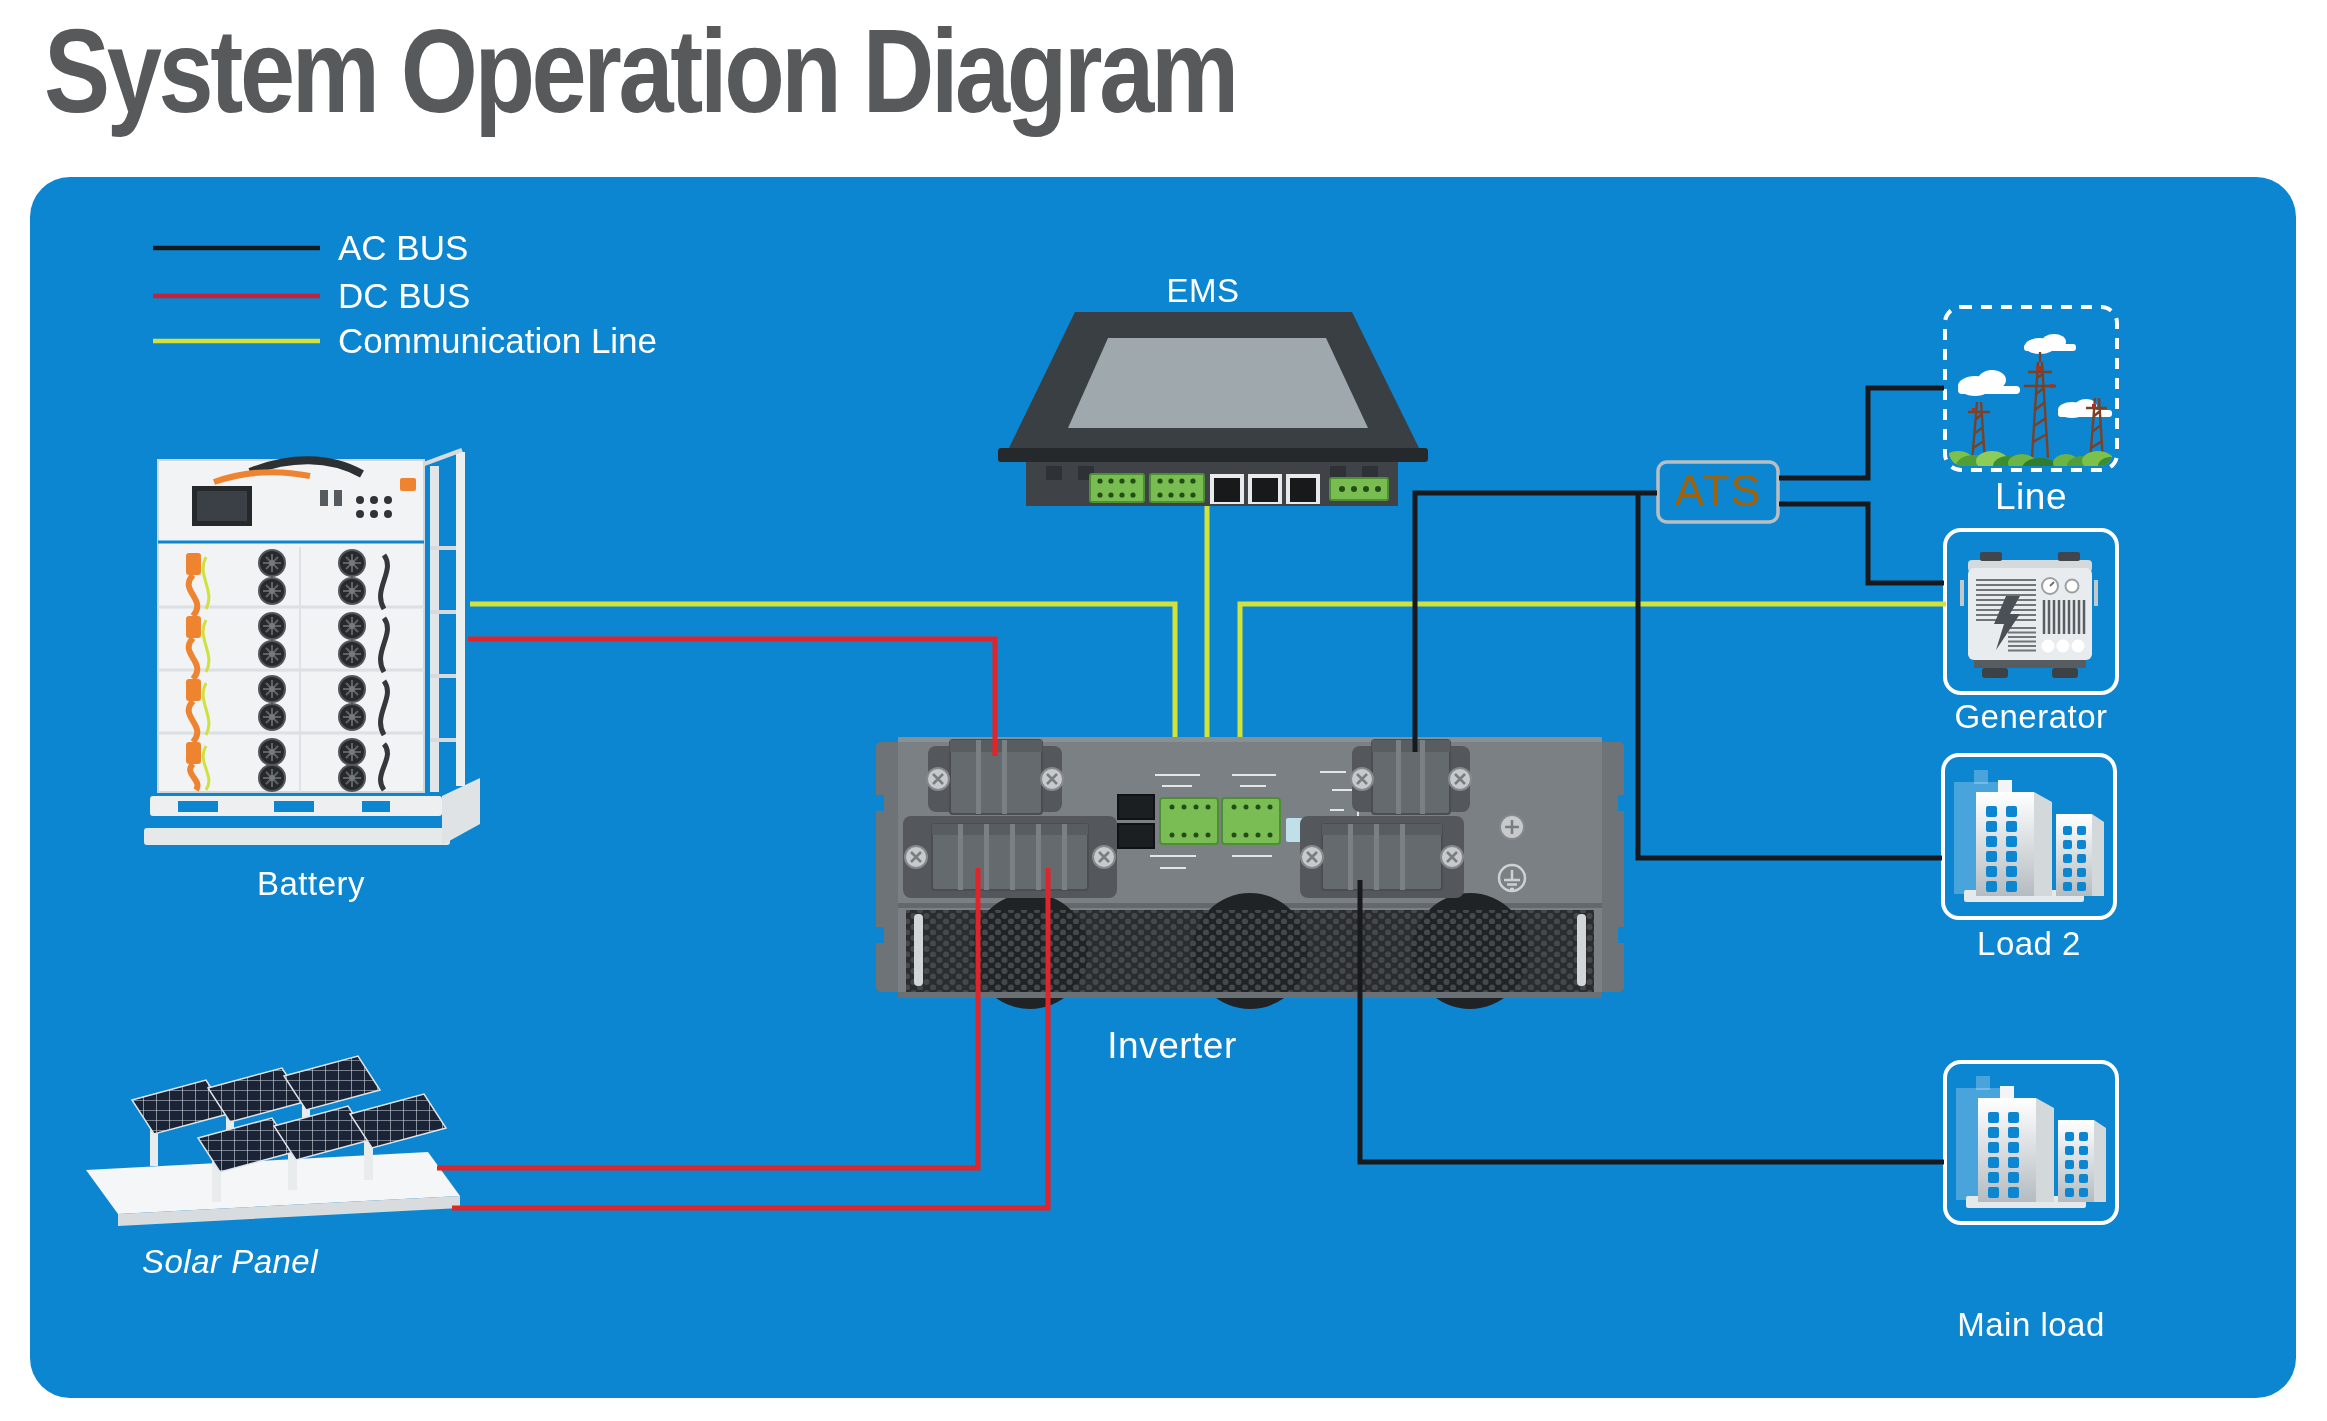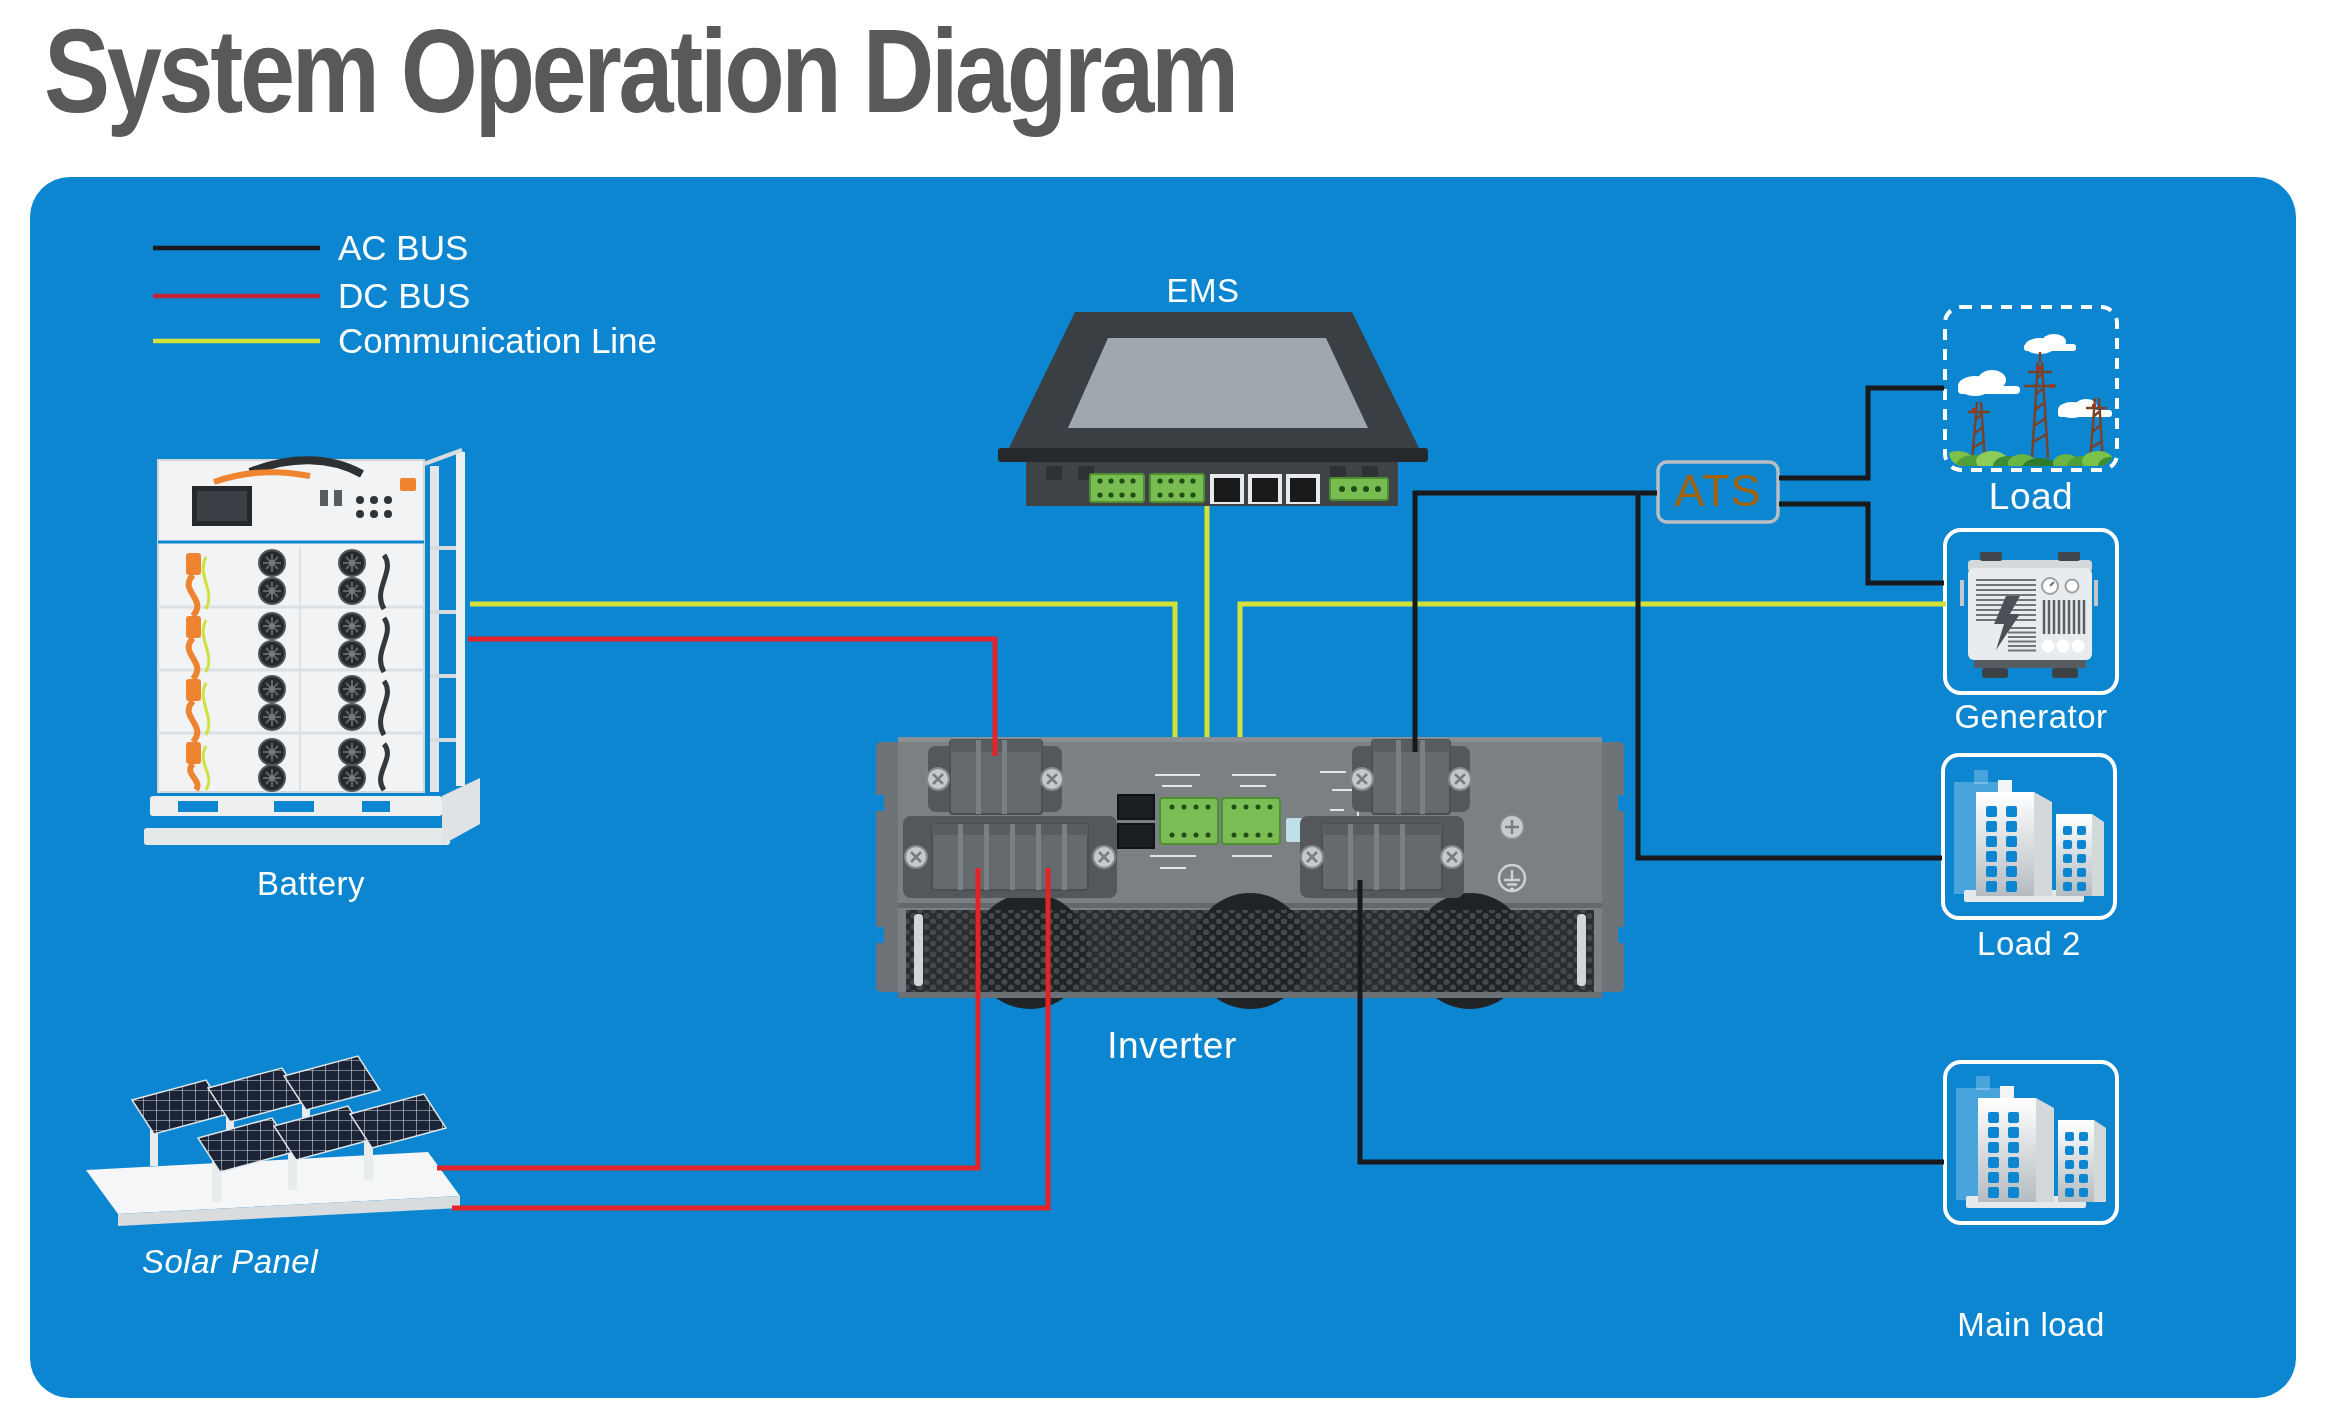--- a/index.html
+++ b/index.html
@@ -443,17 +443,17 @@
 
   <span class="lbl-legend" style="left:338px;top:248px;">AC BUS</span>
   <span class="lbl-legend" style="left:338px;top:296px;">DC BUS</span>
   <span class="lbl-legend" style="left:338px;top:341px;">Communication Line</span>
 
   <span class="lbl" style="left:1203px;top:291px;">EMS</span>
   <span class="lbl" style="left:300px;top:884px;margin-left:11px;">Battery</span>
   <span class="lbl lbl-big" style="left:1172px;top:1046px;">Inverter</span>
   <span class="lbl" style="left:230px;top:1262px;font-style:italic;">Solar Panel</span>
   <span class="lbl lbl-ats" style="left:1718px;top:491px;">ATS</span>
-  <span class="lbl lbl-big" style="left:2031px;top:497px;">Load</span>
+  <span class="lbl lbl-big" style="left:2031px;top:497px;">Line</span>
   <span class="lbl" style="left:2031px;top:717px;">Generator</span>
   <span class="lbl" style="left:2029px;top:944px;">Load 2</span>
   <span class="lbl" style="left:2031px;top:1308px;margin-top:17px;">Main load</span>
 </div>
 
 </body></html>

